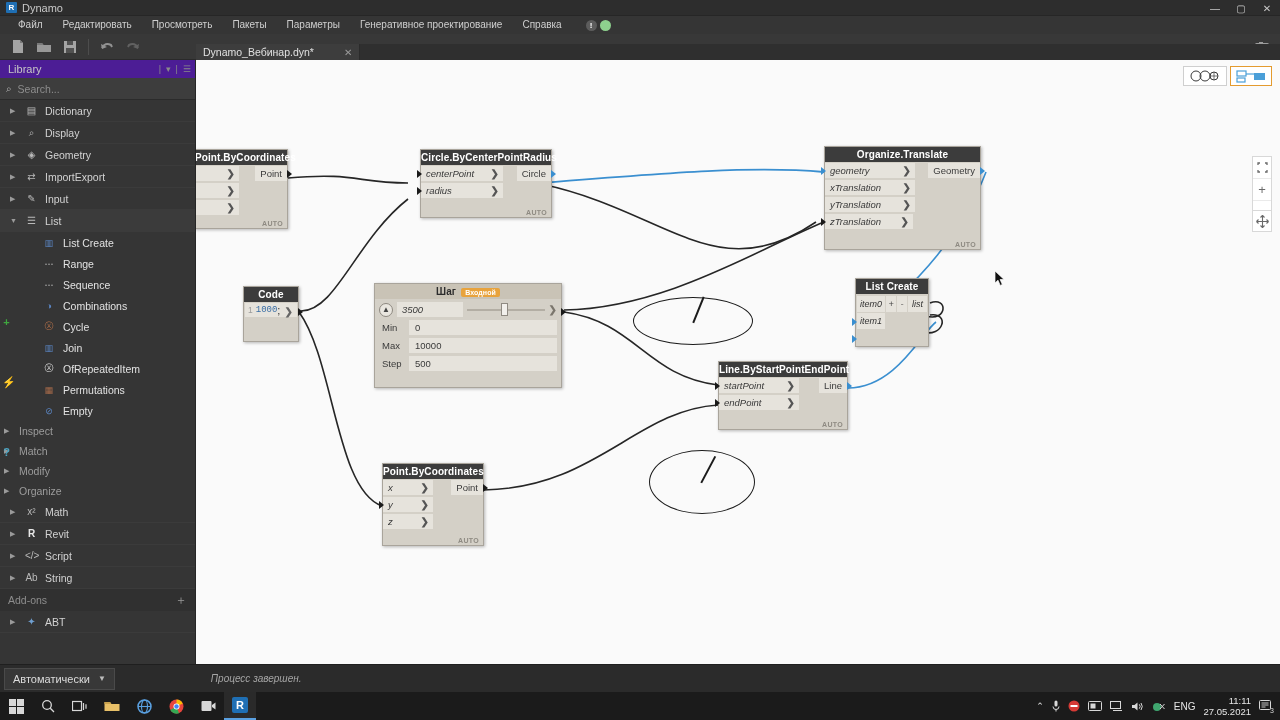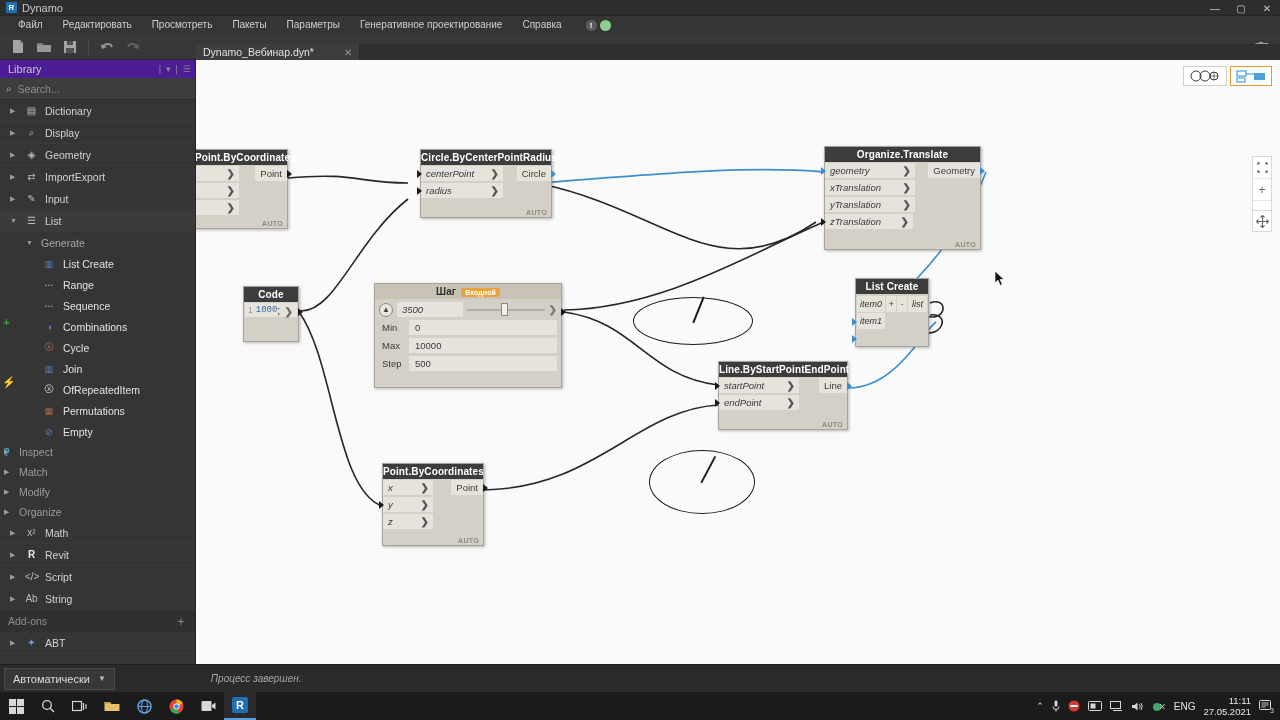--- a/index.html
+++ b/index.html
@@ -304,24 +304,20 @@
         <span class="arrow">▶</span>
         <span class="ico">✎</span>
         <span>Input</span>
       </div>
       <div class="litem open">
         <span class="arrow">▼</span>
         <span class="ico">☰</span>
         <span>List</span>
       </div>
 
-      <div class="litem sub">
-        <span class="arrow">▼</span>
-        <span>Generate</span>
-      </div>
 
       <div class="litem leaf">
         <span class="leaf-ico" style="color:#5b86c4">▥</span>
         <span>List Create</span>
       </div>
       <div class="litem leaf">
         <span class="leaf-ico">⋯</span>
         <span>Range</span>
       </div>
       <div class="litem leaf">

